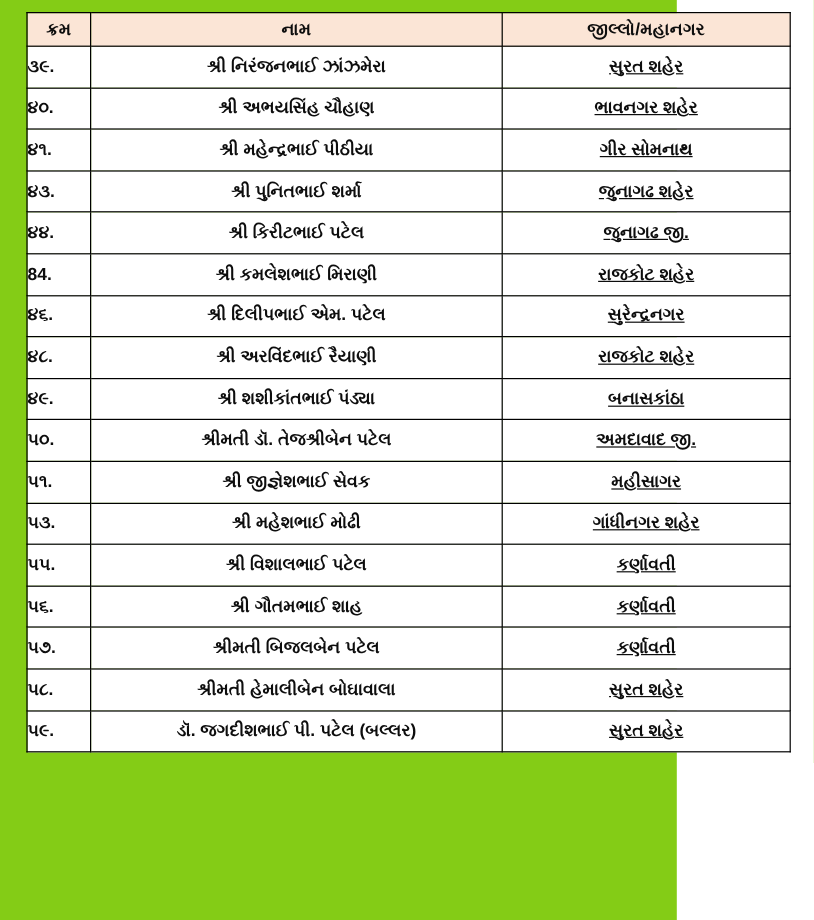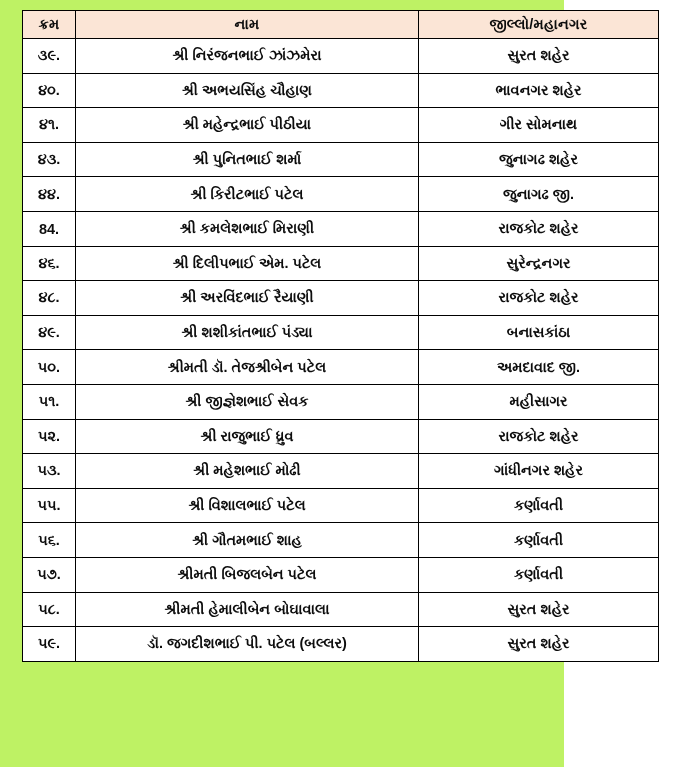--- a/index.html
+++ b/index.html
@@ -10,21 +10,21 @@
   body {
     width: 678px;
     height: 767px;
     font-family: "Liberation Sans", "DejaVu Sans", sans-serif;
     overflow: hidden;
   }
   .page {
     position: relative;
     width: 564px;
     height: 767px;
-    background: #bef264;
+    background: #84cc16;
   }
   .table-wrap {
     position: absolute;
     left: 22px;
     top: 10px;
     width: 636px;
   }
   table.data-table {
     border-collapse: collapse;
     width: 636px;
@@ -49,32 +49,33 @@
     text-align: center;
     font-size: 15px;
     font-weight: bold;
     letter-spacing: 0.2px;
   }
   tbody td {
     height: 33.6px;
     background: #ffffff;
   }
   td.cell-sr {
-    text-align: center;
+    text-align: left;
     font-size: 14.5px;
     padding-right: 4px;
   }
   td.cell-name {
     text-align: center;
     padding-left: 9px;
     font-size: 15px;
   }
   td.cell-dist {
     text-align: center;
     font-size: 14.5px;
+    text-decoration: underline;
   }
 </style>
 </head>
 <body>
 
 <div class="page">
   <div class="table-wrap">
     <table class="data-table">
       <colgroup>
         <col class="col-sr">
@@ -138,25 +139,20 @@
             <td class="cell-sr">૫૦.</td>
             <td class="cell-name">શ્રીમતી ડૉ. તેજશ્રીબેન પટેલ</td>
             <td class="cell-dist">અમદાવાદ જી.</td>
           </tr>
           <tr>
             <td class="cell-sr">૫૧.</td>
             <td class="cell-name">શ્રી જીજ્ઞેશભાઈ સેવક</td>
             <td class="cell-dist">મહીસાગર</td>
           </tr>
           <tr>
-            <td class="cell-sr">૫૨.</td>
-            <td class="cell-name">શ્રી રાજુભાઈ ધ્રુવ</td>
-            <td class="cell-dist">રાજકોટ શહેર</td>
-          </tr>
-          <tr>
             <td class="cell-sr">૫૩.</td>
             <td class="cell-name">શ્રી મહેશભાઈ મોઢી</td>
             <td class="cell-dist">ગાંધીનગર શહેર</td>
           </tr>
           <tr>
             <td class="cell-sr">૫૫.</td>
             <td class="cell-name">શ્રી વિશાલભાઈ પટેલ</td>
             <td class="cell-dist">કર્ણાવતી</td>
           </tr>
           <tr>

